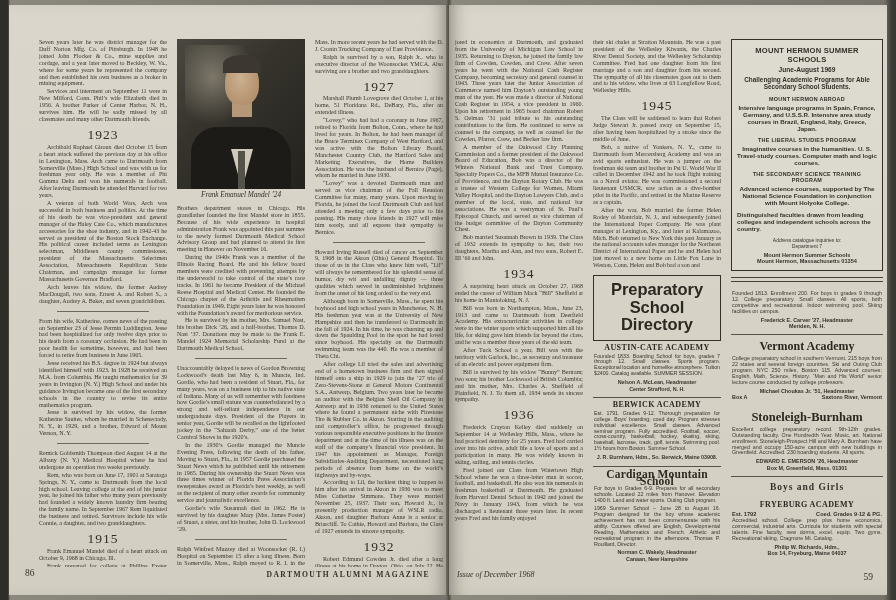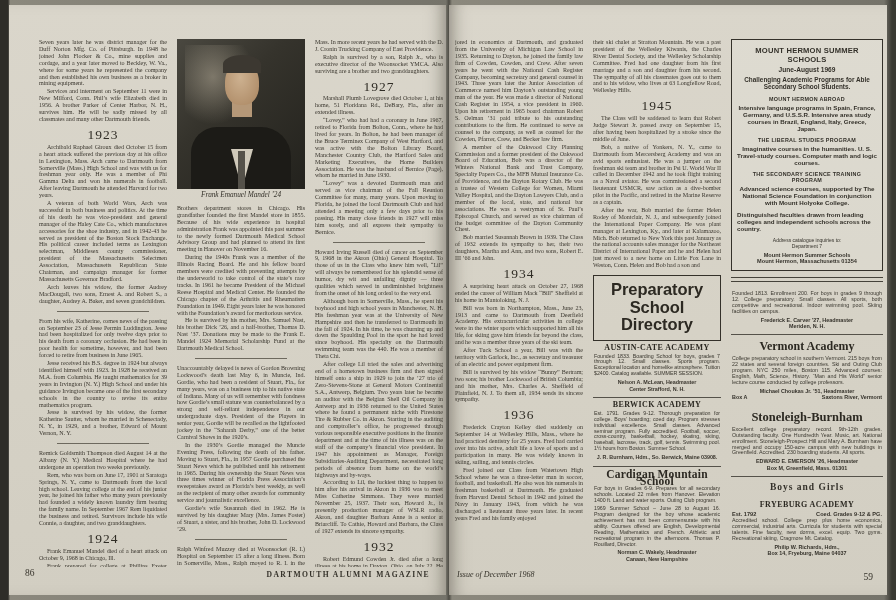--- a/index.html
+++ b/index.html
@@ -74,21 +74,21 @@
           <p class="para">Archibald Raphael Giroux died October 15 from a heart attack suffered the previous day at his office in Lexington, Mass. Arch came to Dartmouth from Somerville (Mass.) High School and was with us for freshman year only. He was a member of Phi Gamma Delta and won his numerals in football. After leaving Dartmouth he attended Harvard for two years.</p>
           <p class="para">A veteran of both World Wars, Arch was successful in both business and politics. At the time of his death he was vice-president and general manager of the Haley Cate Co., which manufactures accessories for the shoe industry, and in 1942-43 he served as president of the Boston Stock Exchange. His political career included terms as Lexington selectman, Middlesex county commissioner, president of the Massachusetts Selectmen Association, Massachusetts Republican State Chairman, and campaign manager for former Massachusetts Governor Bradford.</p>
           <p class="para">Arch leaves his widow, the former Audrey MacDougall, two sons, Ernest A. and Robert S., a daughter, Audrey A. Baker, and seven grandchildren.</p>
           <div class="sep"></div>
           <p class="para ni">From his wife, Katherine, comes news of the passing on September 23 of Jesse Permin Luddington. Jesse had been hospitalized for only twelve days prior to his death from a coronary occlusion. He had been in poor health for sometime, however, and had been forced to retire from business in June 1965.</p>
           <p class="para">Jesse received his B.S. degree in 1924 but always identified himself with 1923. In 1928 he received an M.A. from Columbia. He taught mathematics for 39 years in Irvington (N. Y.) High School and under his guidance Irvington became one of the first secondary schools in the country to revise its entire mathematics program.</p>
           <p class="para">Jesse is survived by his widow, the former Katherine Sautter, whom he married in Schenectady, N. Y., in 1929, and a brother, Edward of Mount Vernon, N. Y.</p>
           <div class="sep"></div>
           <p class="para ni">Remick Goldsmith Thompson died August 14 at the Albany (N. Y.) Medical Hospital where he had undergone an operation two weeks previously.</p>
           <p class="para">Rem, who was born on June 17, 1901 at Saratoga Springs, N. Y., came to Dartmouth from the local high school. Leaving college at the end of his junior year, he joined his father who many years previously had founded a widely known laundry firm bearing the family name. In September 1967 Rem liquidated the business and retired. Survivors include his wife Connie, a daughter, and two granddaughters.</p>
-          <h2 class="yr">1924</h2>
+          <h2 class="yr">1915</h2>
           <p class="para">Frank Emanuel Mandel died of a heart attack on October 9, 1968 in Chicago, Ill.</p>
           <p class="para">Frank prepared for college at Phillips Exeter Academy and will be remembered as a resident of Topliff Hall.</p>
         </div>
       <div class="col">
         <div class="photo">
           <div class="bglight"></div>
           <div class="suit"></div>
           <div class="neck"></div>
           <div class="shirt"></div>
           <div class="tie"></div>

